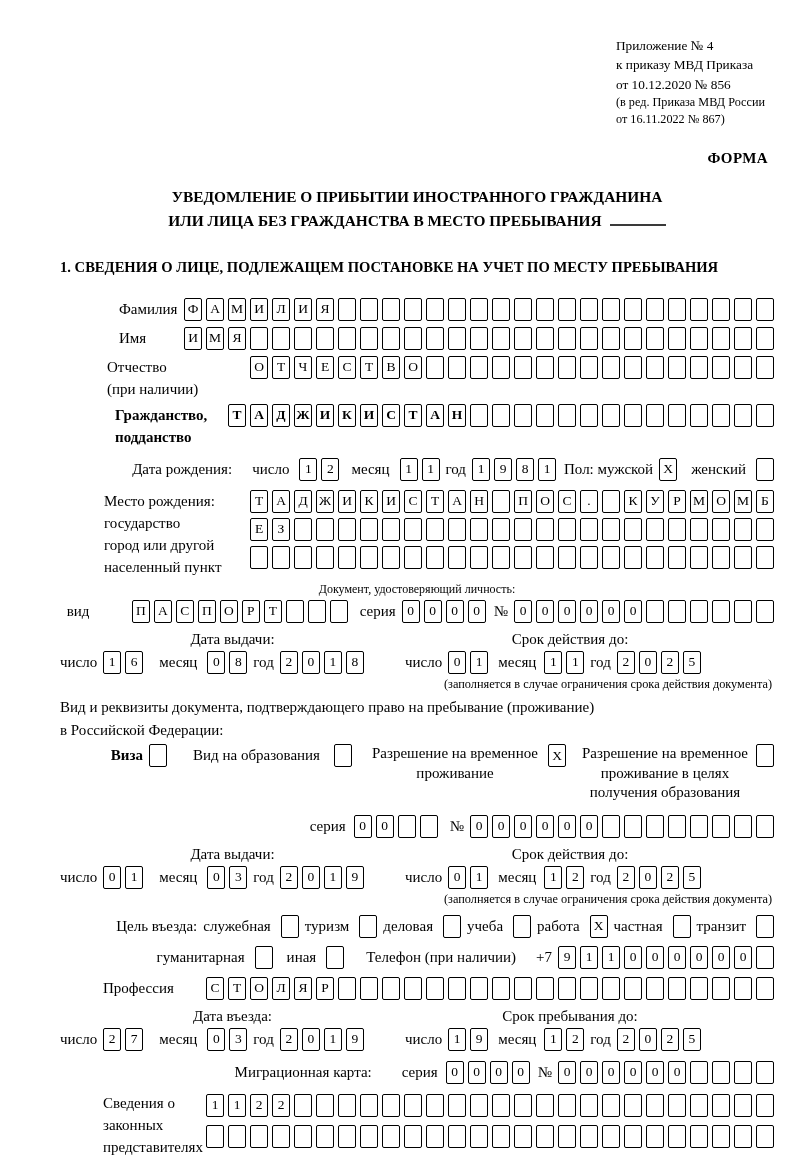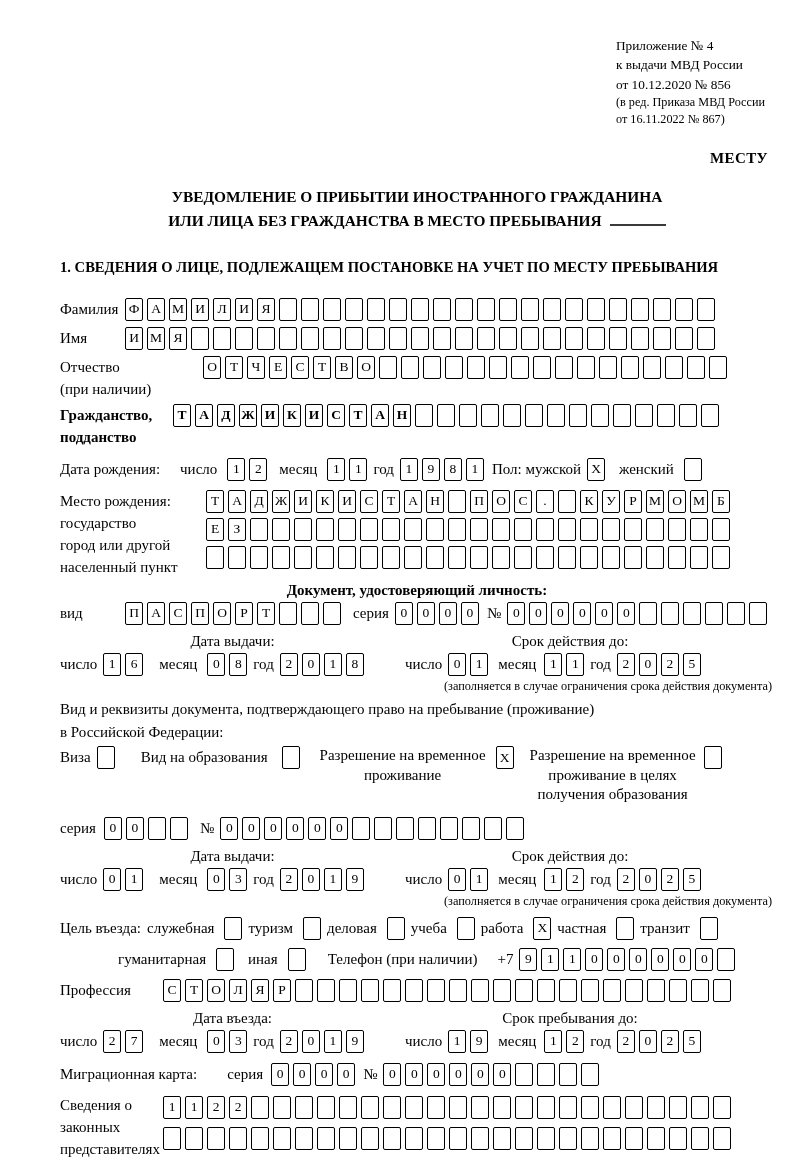--- a/index.html
+++ b/index.html
@@ -4,57 +4,57 @@
 <style>
   html,body{margin:0;padding:0;background:#fff;color:#000;}
   body{width:800px;min-height:1163px;font-family:"Liberation Serif",serif;font-size:15px;}
   .page{box-sizing:border-box;width:800px;min-height:1163px;padding:36px 26px 18px 60px;}
   .annex{margin-left:556px;font-size:13.3px;line-height:1.45;}
   .annex .small{font-size:12.2px;line-height:1.4;}
   .forma{margin-top:22px;text-align:right;padding-right:6px;font-weight:bold;font-size:15px;letter-spacing:.4px;}
   .title{margin-top:18px;text-align:center;font-weight:bold;font-size:15.4px;line-height:1.55;}
   .title-underline{display:inline-block;width:56px;border-bottom:2.2px solid #3a3a3a;height:13px;margin-left:8px;}
   .sect{margin-top:26px;font-weight:bold;font-size:14.6px;}
-  .frow{display:flex;align-items:center;margin-top:6px;}
+  .frow{display:flex;align-items:center;margin-top:6px;justify-content:flex-end;}
   .frow.top{align-items:flex-start;}
   .lbl{flex:0 0 auto;}
   .lblcol{flex:0 0 auto;line-height:22px;}
   .cells{display:inline-flex;gap:4px;flex:0 0 auto;}
   .cellcol{display:flex;flex-direction:column;gap:5px;}
   .cell{box-sizing:border-box;flex:0 0 auto;width:18px;height:23px;border:1.8px solid #000;border-radius:2px;
         display:inline-flex;align-items:center;justify-content:center;font-size:13.5px;font-family:"Liberation Serif",serif;}
   .w65{width:65px;} .w103{width:103px;} .w113{width:113px;} .w143{width:143px;} .w146{width:146px;}
   .gap6{margin-left:6px;} .gap8{margin-left:8px;} .gap10{margin-left:10px;} .gap12{margin-left:12px;}
   .gap14{margin-left:14px;} .gap16{margin-left:16px;} .gap20{margin-left:20px;} .gap26{margin-left:26px;} .gap30{margin-left:30px;}
-  .center-head{font-weight:bold;text-align:center;margin-top:8px;font-size:15px;}
+  .center-head{font-weight:normal;text-align:center;margin-top:8px;font-size:12px;}
   .twocol-head{display:flex;margin-top:8px;}
   .twocol-head div{text-align:center;}
   .th-left{width:345px;} .th-right{width:330px;}
   .daterow{display:flex;align-items:center;margin-top:3px;}
   .dgroup{display:flex;align-items:center;}
   .dg-left{width:345px;} 
   .note{font-size:12.3px;text-align:right;padding-right:2px;margin-top:3px;}
   .para{margin-top:4px;line-height:1.55;}
   .optlbl{text-align:center;line-height:1.3;font-size:15px;}
   .opt{display:flex;align-items:center;gap:10px;}
 </style>
 </head>
 <body>
 
 <div class="page">
 
   <div class="annex">
     <div>Приложение № 4</div>
-    <div>к выдачи МВД России</div>
+    <div>к приказу МВД Приказа</div>
     <div>от 10.12.2020 № 856</div>
     <div class="small">(в ред. Приказа МВД России</div>
     <div class="small">от 16.11.2022 № 867)</div>
   </div>
 
-  <div class="forma">МЕСТУ</div>
+  <div class="forma">ФОРМА</div>
 
   <div class="title">
     <div>УВЕДОМЛЕНИЕ О ПРИБЫТИИ ИНОСТРАННОГО ГРАЖДАНИНА</div>
     <div><span>ИЛИ ЛИЦА БЕЗ ГРАЖДАНСТВА В МЕСТО ПРЕБЫВАНИЯ</span><span class="title-underline"></span></div>
   </div>
 
   <div class="sect">1. СВЕДЕНИЯ О ЛИЦЕ, ПОДЛЕЖАЩЕМ ПОСТАНОВКЕ НА УЧЕТ ПО МЕСТУ ПРЕБЫВАНИЯ</div>
 
   <div class="frow" style="margin-top:22px;">
     <span class="lbl w65">Фамилия</span>
@@ -394,21 +394,21 @@
   </div>
 
   <div class="note">(заполняется в случае ограничения срока действия документа)</div>
 
   <div class="para">
     <div>Вид и реквизиты документа, подтверждающего право на пребывание (проживание)</div>
     <div>в Российской Федерации:</div>
   </div>
 
   <div class="frow top" style="margin-top:2px;">
-    <span class="lbl" style="margin-top:3px;">Виза</span>
+    <span class="lbl" style="margin-top:3px;font-weight:bold;">Виза</span>
     <span class="cells gap6">
         <span class="cell"></span>
       </span>
     <span class="lbl gap26" style="margin-top:3px;">Вид на образования</span>
     <span class="cells gap14">
         <span class="cell"></span>
       </span>
     <span class="optlbl gap20">
       <span style="display:block">Разрешение на временное</span>
       <span style="display:block">проживание</span>

